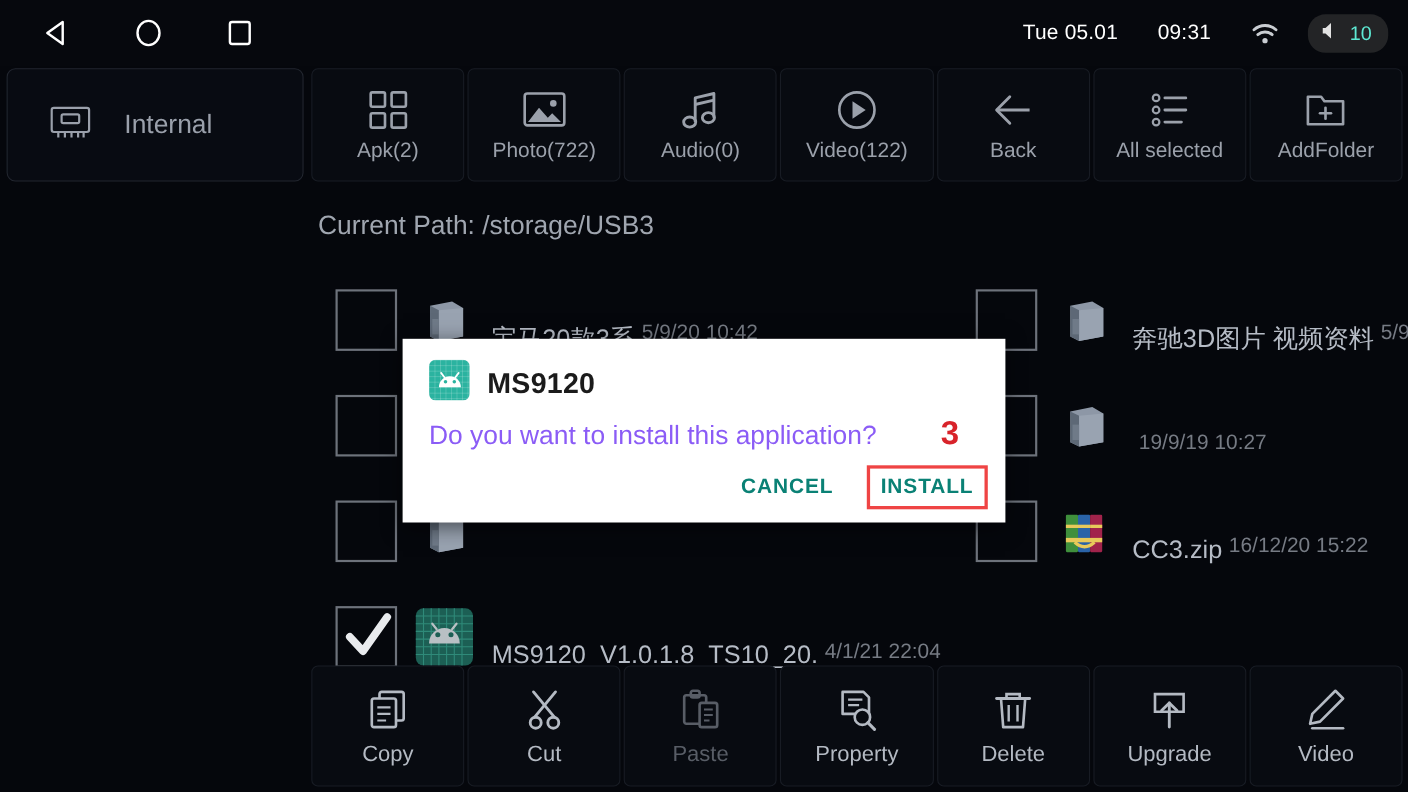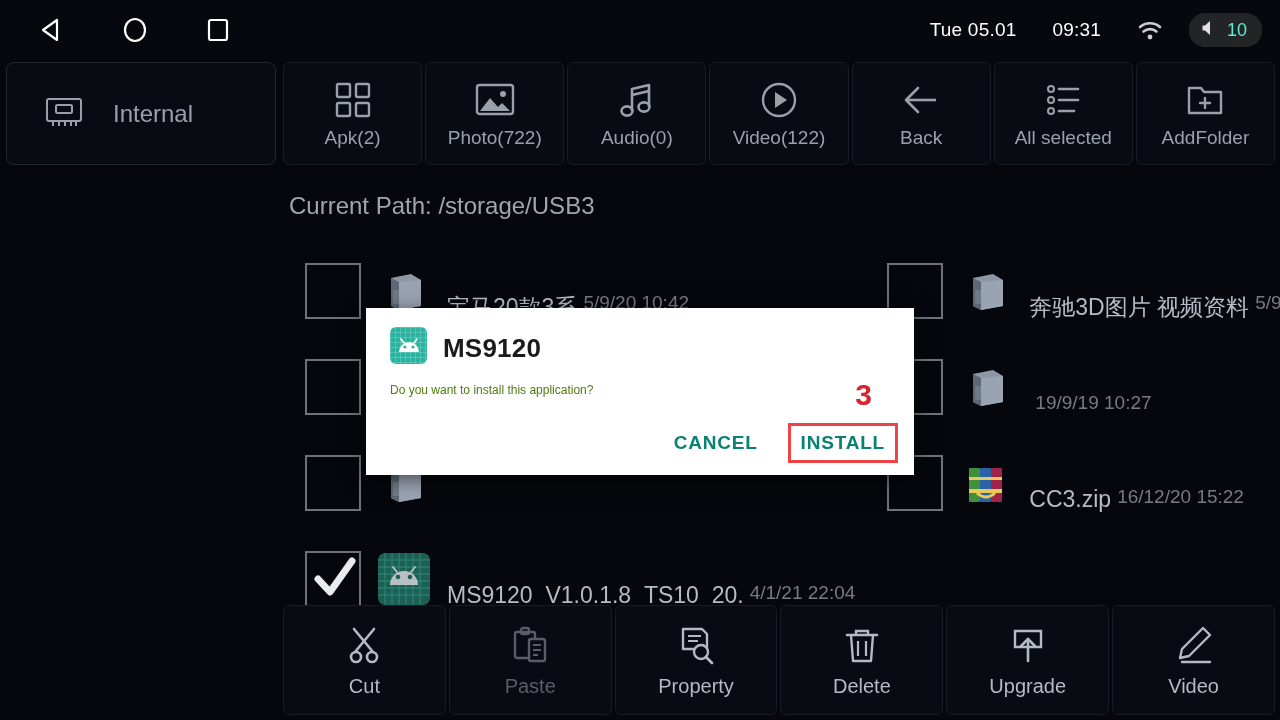--- a/index.html
+++ b/index.html
@@ -114,21 +114,21 @@
     width: 37px; height: 37px; border-radius: 6px;
     background: #2bb3a0;
     background-image:
       linear-gradient(rgba(255,255,255,.18) 1px, transparent 1px),
       linear-gradient(90deg, rgba(255,255,255,.18) 1px, transparent 1px);
     background-size: 5px 5px, 5px 5px;
     display: flex; align-items: center; justify-content: center;
     flex: 0 0 auto;
   }
   .dlg-title { color: #1b1b1b; font-size: 26px; font-weight: bold; letter-spacing: .2px; }
-  .dlg-msg { color: #4d7c0f; font-size: 12px; padding: 19px 12px 0 24px; }
+  .dlg-msg { color: #8b5cf6; font-size: 24px; padding: 19px 12px 0 24px; }
   .dlg-actions {
     position: absolute; right: 16px; bottom: 12px;
     display: flex; align-items: center; gap: 18px;
   }
   .dlg-btn {
     color: #0a8175; font-size: 19px; font-weight: bold; letter-spacing: .8px;
     padding: 8px 12px; background: transparent; border: none;
   }
   .dlg-btn.highlight { border: 3px solid #ef4444; padding: 6px 10px; }
   .annot-num {
@@ -420,20 +420,32 @@
       </div>
       <div class="fmeta">
         <span class="fname">MS9120_V1.0.1.8_TS10_20.</span>
         <span class="fdate">4/1/21 22:04</span>
       </div>
     </div>
   </div>
 
   <div class="bottomtoolbar">
 
+    <div class="bb-btn">
+      <span class="bb-ico">
+        <svg width="40" height="40" viewBox="0 0 40 40">
+          <rect x="12" y="4" width="22" height="26" rx="2" fill="none" stroke="#b4bac3" stroke-width="2.4"></rect>
+          <rect x="5" y="10" width="22" height="26" rx="2" fill="#080b11" stroke="#b4bac3" stroke-width="2.4"></rect>
+          <line x1="10" y1="18" x2="22" y2="18" stroke="#b4bac3" stroke-width="2"></line>
+          <line x1="10" y1="24" x2="22" y2="24" stroke="#b4bac3" stroke-width="2"></line>
+          <line x1="10" y1="30" x2="18" y2="30" stroke="#b4bac3" stroke-width="2"></line>
+        </svg>
+      </span>
+      <span class="bb-lbl">Copy</span>
+    </div>
 
     <div class="bb-btn">
       <span class="bb-ico">
         <svg width="40" height="40" viewBox="0 0 40 40">
           <line x1="10" y1="4" x2="29" y2="27" stroke="#b4bac3" stroke-width="2.6" stroke-linecap="round"></line>
           <line x1="30" y1="4" x2="11" y2="27" stroke="#b4bac3" stroke-width="2.6" stroke-linecap="round"></line>
           <circle cx="12" cy="32" r="5" fill="none" stroke="#b4bac3" stroke-width="2.6"></circle>
           <circle cx="28" cy="32" r="5" fill="none" stroke="#b4bac3" stroke-width="2.6"></circle>
         </svg>
       </span>

